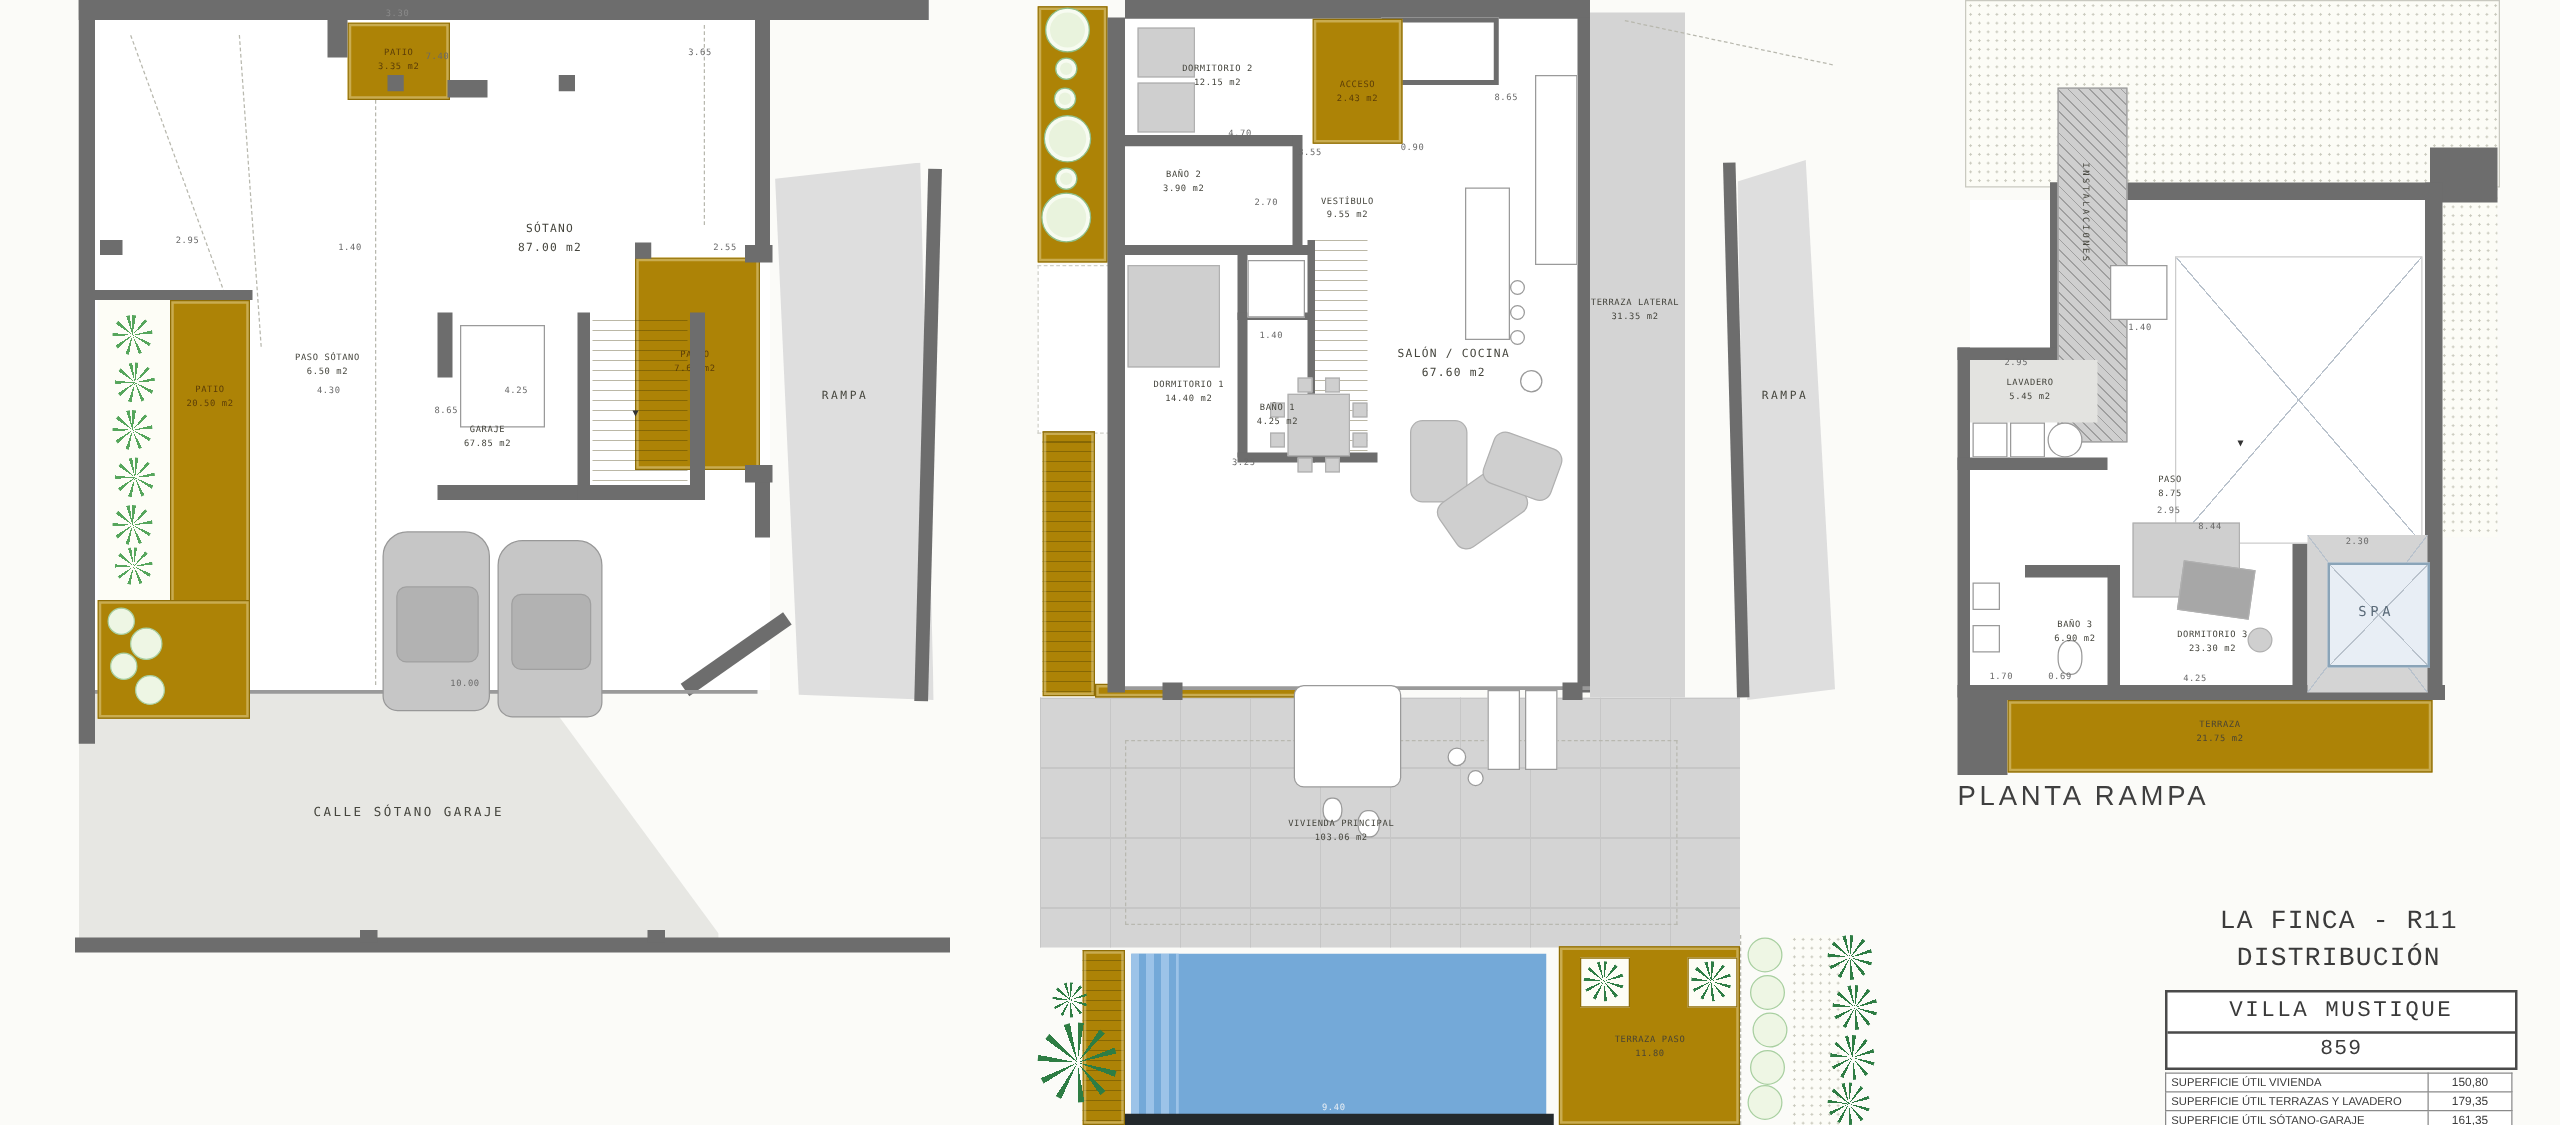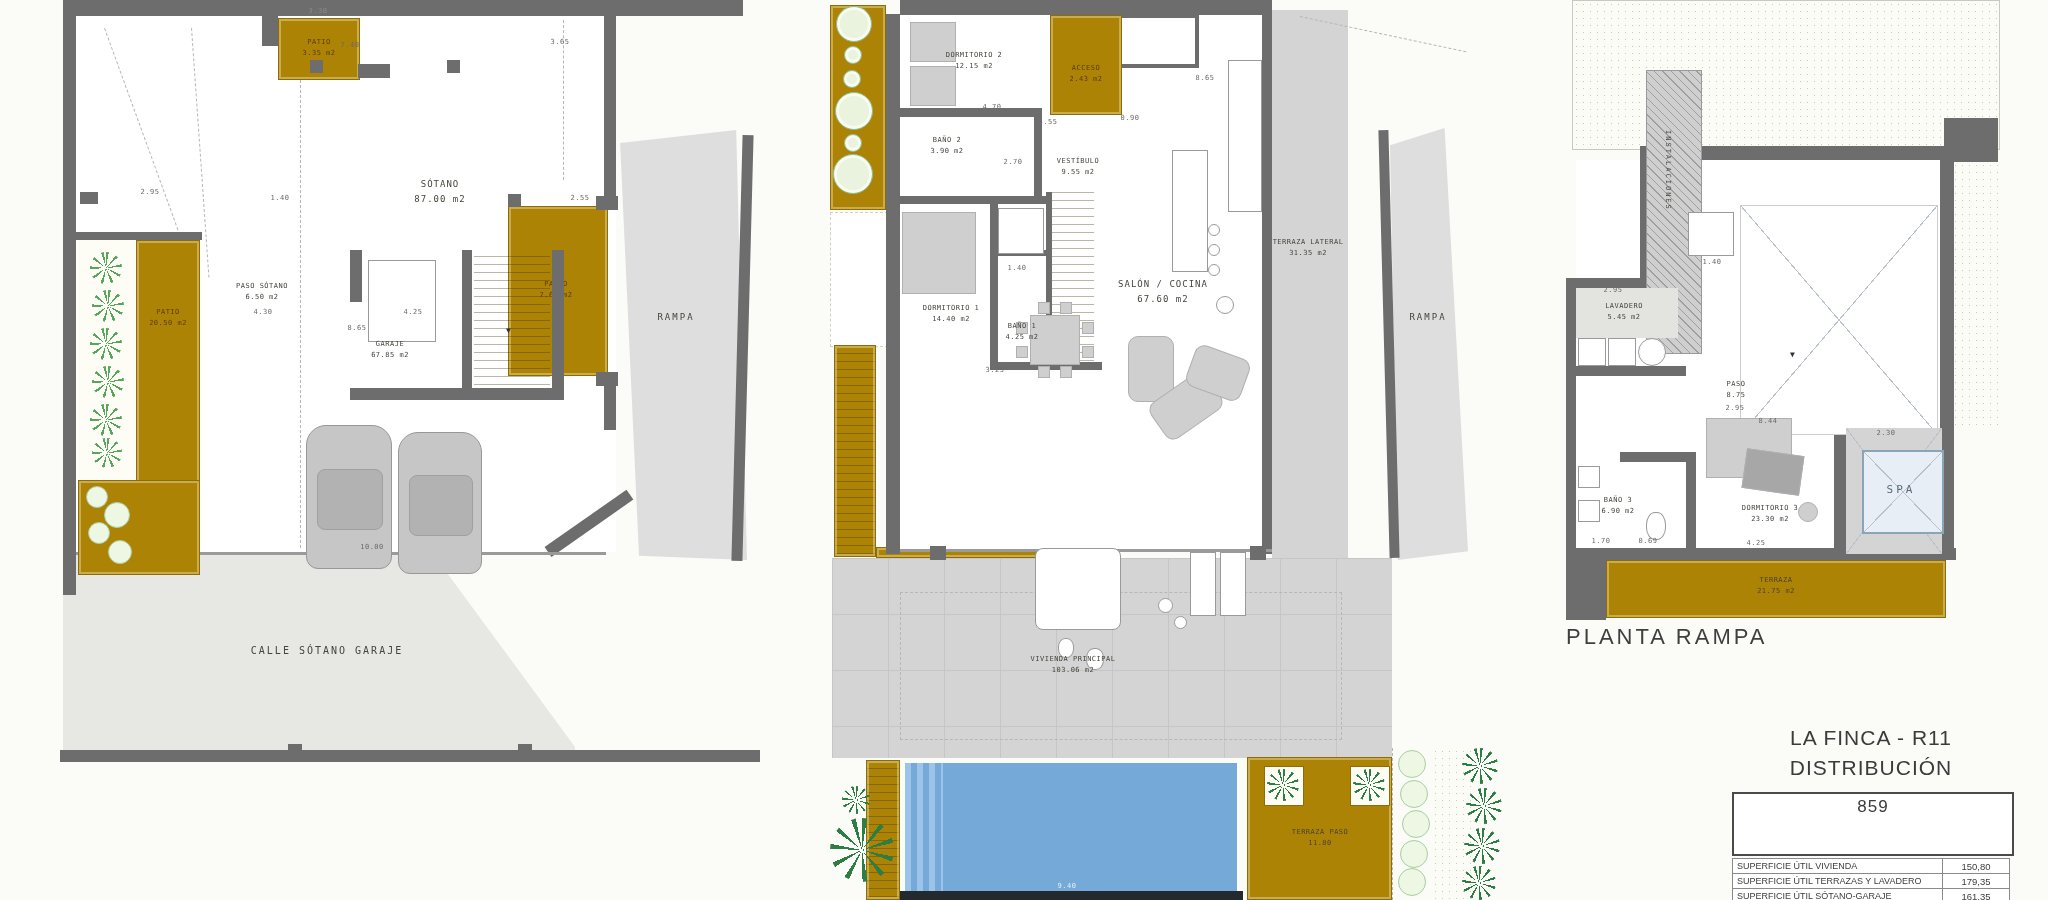--- a/index.html
+++ b/index.html
@@ -25,21 +25,21 @@
   .grid{background-image:repeating-linear-gradient(to right,#c6c6c6 0 1px,rgba(0,0,0,0) 1px 56px),
                          repeating-linear-gradient(to bottom,#c6c6c6 0 1px,rgba(0,0,0,0) 1px 56px);}
   .xbox{background-image:linear-gradient(to top right,rgba(0,0,0,0) calc(50% - .5px),#b9c2cc calc(50% - .5px) calc(50% + .5px),rgba(0,0,0,0) calc(50% + .5px)),
                          linear-gradient(to bottom right,rgba(0,0,0,0) calc(50% - .5px),#b9c2cc calc(50% - .5px) calc(50% + .5px),rgba(0,0,0,0) calc(50% + .5px));}
   .dash{position:absolute;border-top:1px dashed #b8b8ae;transform-origin:0 0;}
   .vdash{position:absolute;border-left:1px dashed #b8b8ae;}
   .outline{position:absolute;background:#fff;border:1px solid #9a9a9a;}
   .fur{position:absolute;background:#cfcfcf;border:1px solid #b0b0b0;}
   .car{position:absolute;background:#c6c6c6;border:1px solid #989898;border-radius:20px 20px 12px 12px;}
   .car .roof{position:absolute;left:12%;top:30%;width:76%;height:42%;background:#b2b2b2;border-radius:8px;border:1px solid #a0a0a0;}
-  .tb-text{font-family:Liberation Sans, sans-serif;color:#3b3b3b;}
+  .tb-text{font-family:Liberation Mono, monospace;color:#3b3b3b;}
   .floor-title{position:absolute;font-family:"Liberation Sans",sans-serif;font-size:22px;letter-spacing:3px;color:#3f3f3f;}
   .ttable{position:absolute;border:1px solid #7d7d7d;background:#fff;border-collapse:collapse;}
   .ttable td{border:1px solid #8a8a8a;font-family:"Liberation Sans",sans-serif;font-size:9px;color:#3c3c3c;padding:1px 4px;height:12px;}
   .ttable td.val{width:58px;text-align:center;font-size:9.5px;}
 </style>
 </head>
 <body>
 
 <div id="canvas">
 
@@ -334,21 +334,21 @@
       <div>LAVADERO</div>
       <div>5.45 m2</div>
     </div>
     <div class="outline" style="left:1578px;top:338px;width:26px;height:26px;"></div>
     <div class="outline" style="left:1608px;top:338px;width:26px;height:26px;"></div>
     <div class="outline" style="left:1638px;top:338px;width:26px;height:26px;border-radius:50%;"></div>
 
     <div class="outline" style="left:1578px;top:466px;width:20px;height:20px;"></div>
     <div class="outline" style="left:1578px;top:500px;width:20px;height:20px;"></div>
     <div class="outline" style="left:1646px;top:512px;width:18px;height:26px;border-radius:45%;"></div>
-    <div class="rlabel sm" style="left:1618px;top:506px;">
+    <div class="rlabel sm" style="left:1660px;top:506px;">
       <div>BAÑO 3</div>
       <div>6.90 m2</div>
     </div>
 
     <div class="rlabel sm" style="left:1736px;top:390px;">
       <div>PASO</div>
       <div>8.75</div>
     </div>
 
     <div class="fur" style="left:1706px;top:418px;width:84px;height:58px;"></div>
@@ -382,20 +382,21 @@
     <span class="dim" style="left:1601px;top:541px;">1.70</span>
     <span class="dim" style="left:1648px;top:541px;">0.69</span>
     <span class="dim" style="left:1735px;top:408px;">2.95</span>
   </div>
 
   <div>
     <div class="abs tb-text" style="left:1730px;top:726px;width:282px;text-align:center;font-size:21px;letter-spacing:1px;">LA FINCA - R11</div>
     <div class="abs tb-text" style="left:1730px;top:756px;width:282px;text-align:center;font-size:21px;letter-spacing:1px;">DISTRIBUCIÓN</div>
 
     <div class="abs" style="left:1732px;top:792px;width:278px;height:60px;background:#fff;border:2px solid #4a4a4a;">
+      <div class="tb-text" style="height:31px;line-height:31px;text-align:center;font-size:18px;letter-spacing:2px;border-bottom:2px solid #4a4a4a;">VILLA  MUSTIQUE</div>
       <div class="tb-text" style="height:25px;line-height:25px;text-align:center;font-size:17px;letter-spacing:1px;">859</div>
     </div>
 
     <table class="ttable" style="left:1732px;top:858px;width:278px;">
       <tbody>
           <tr>
         <td>SUPERFICIE ÚTIL VIVIENDA</td>
         <td class="val">150,80</td>
       </tr>
       <tr>

